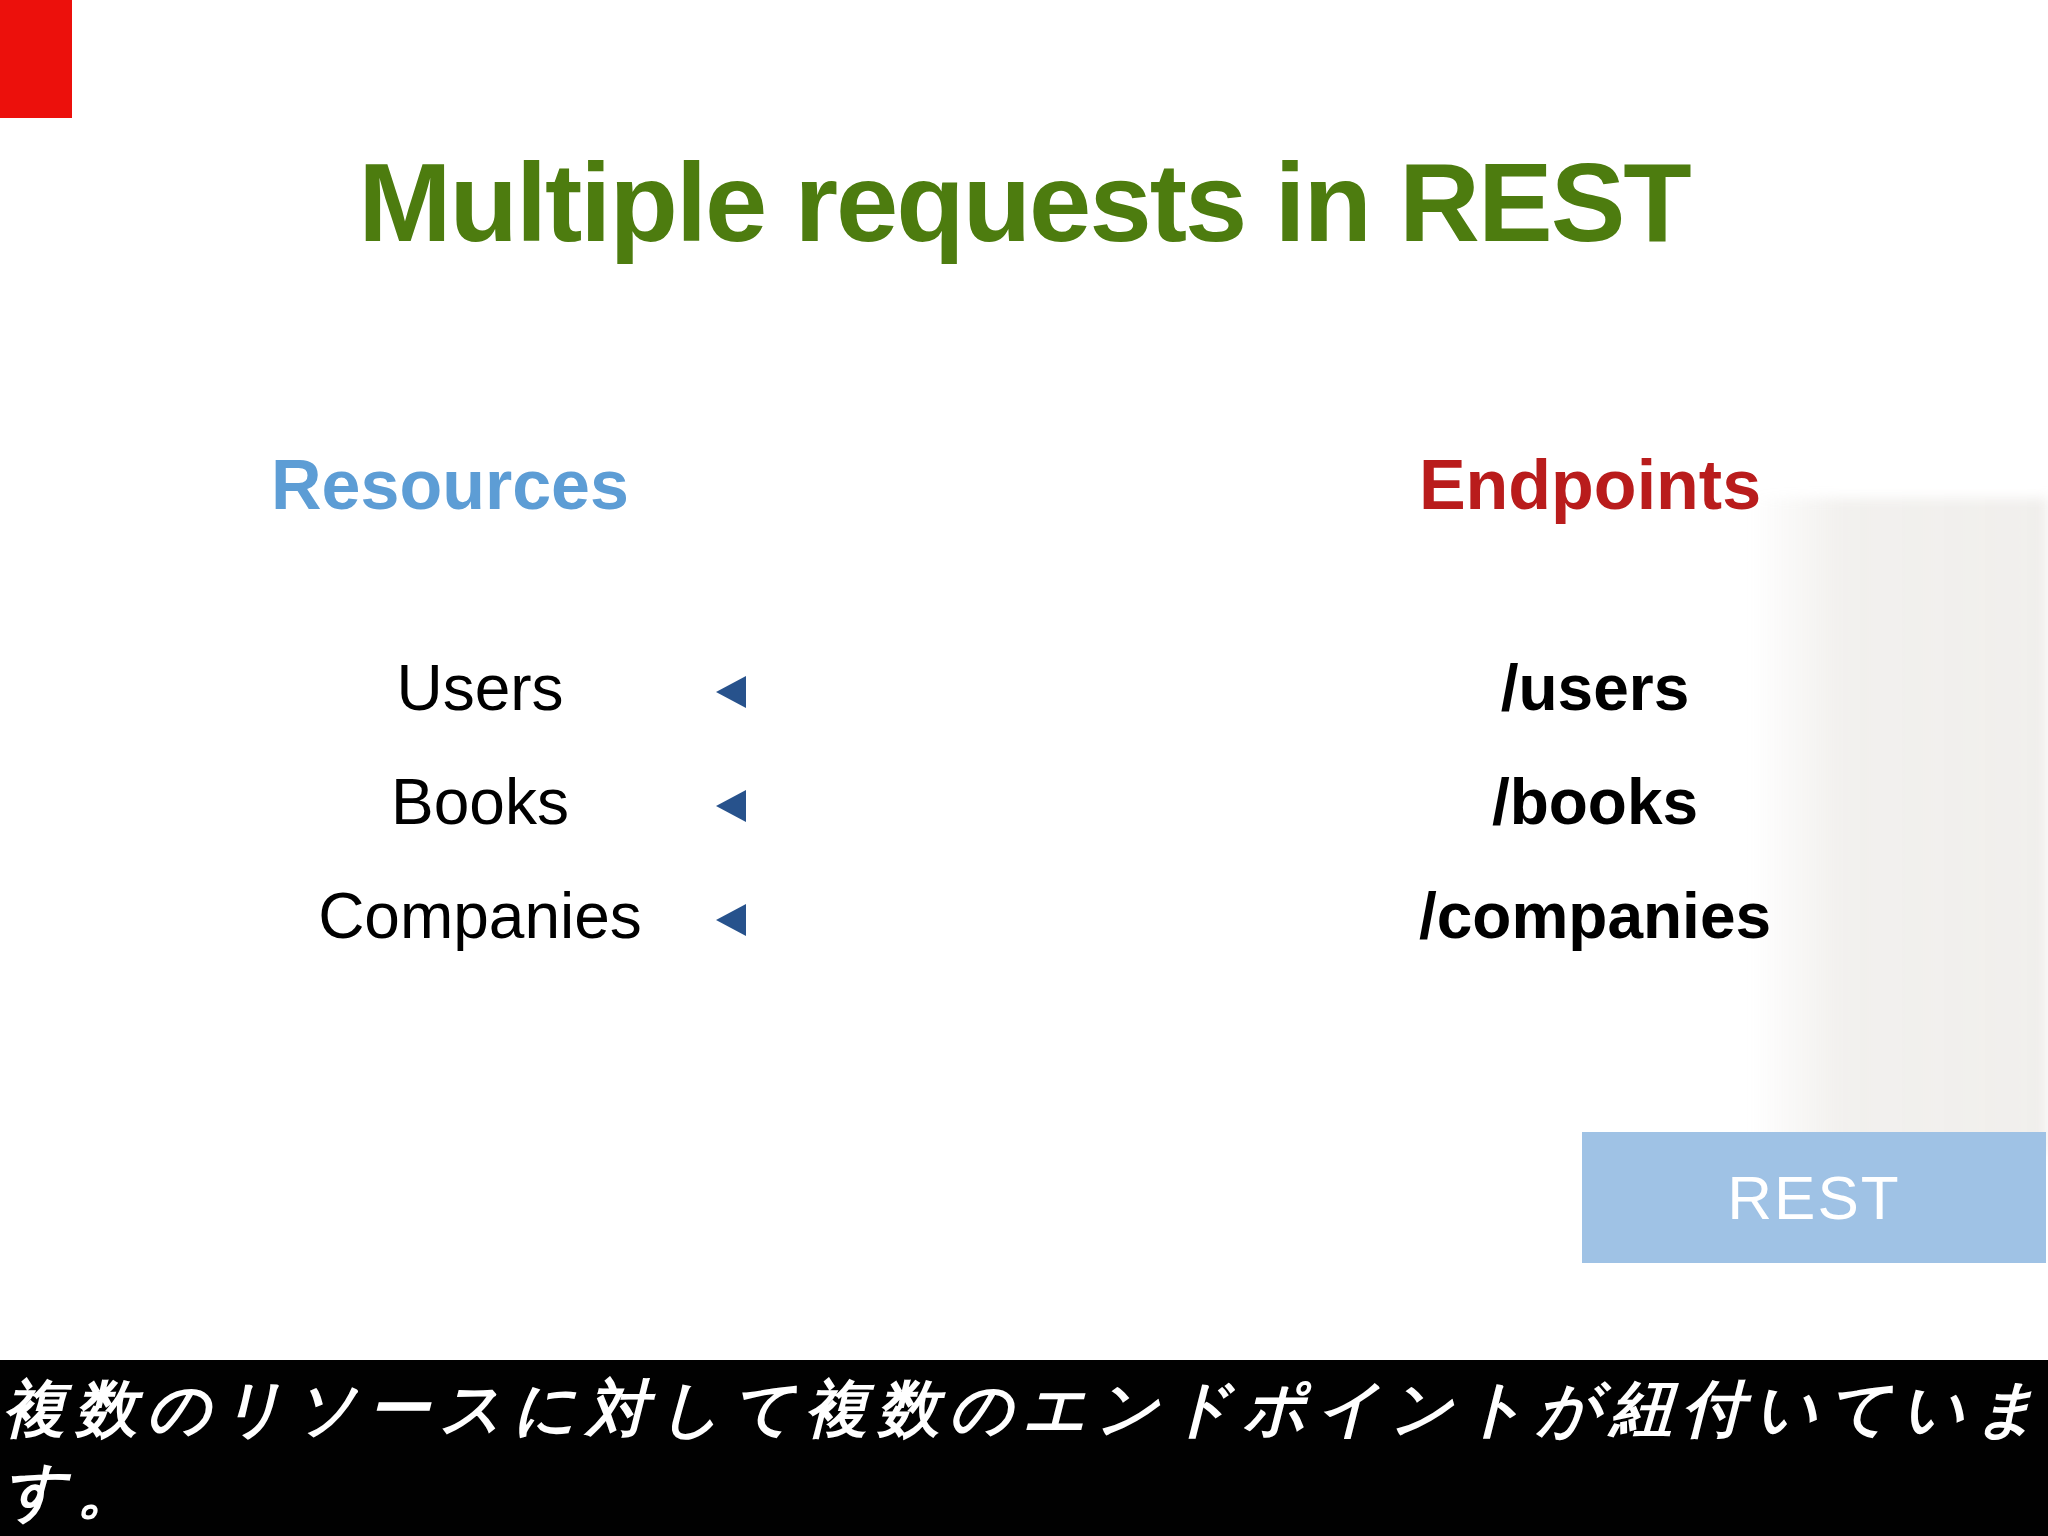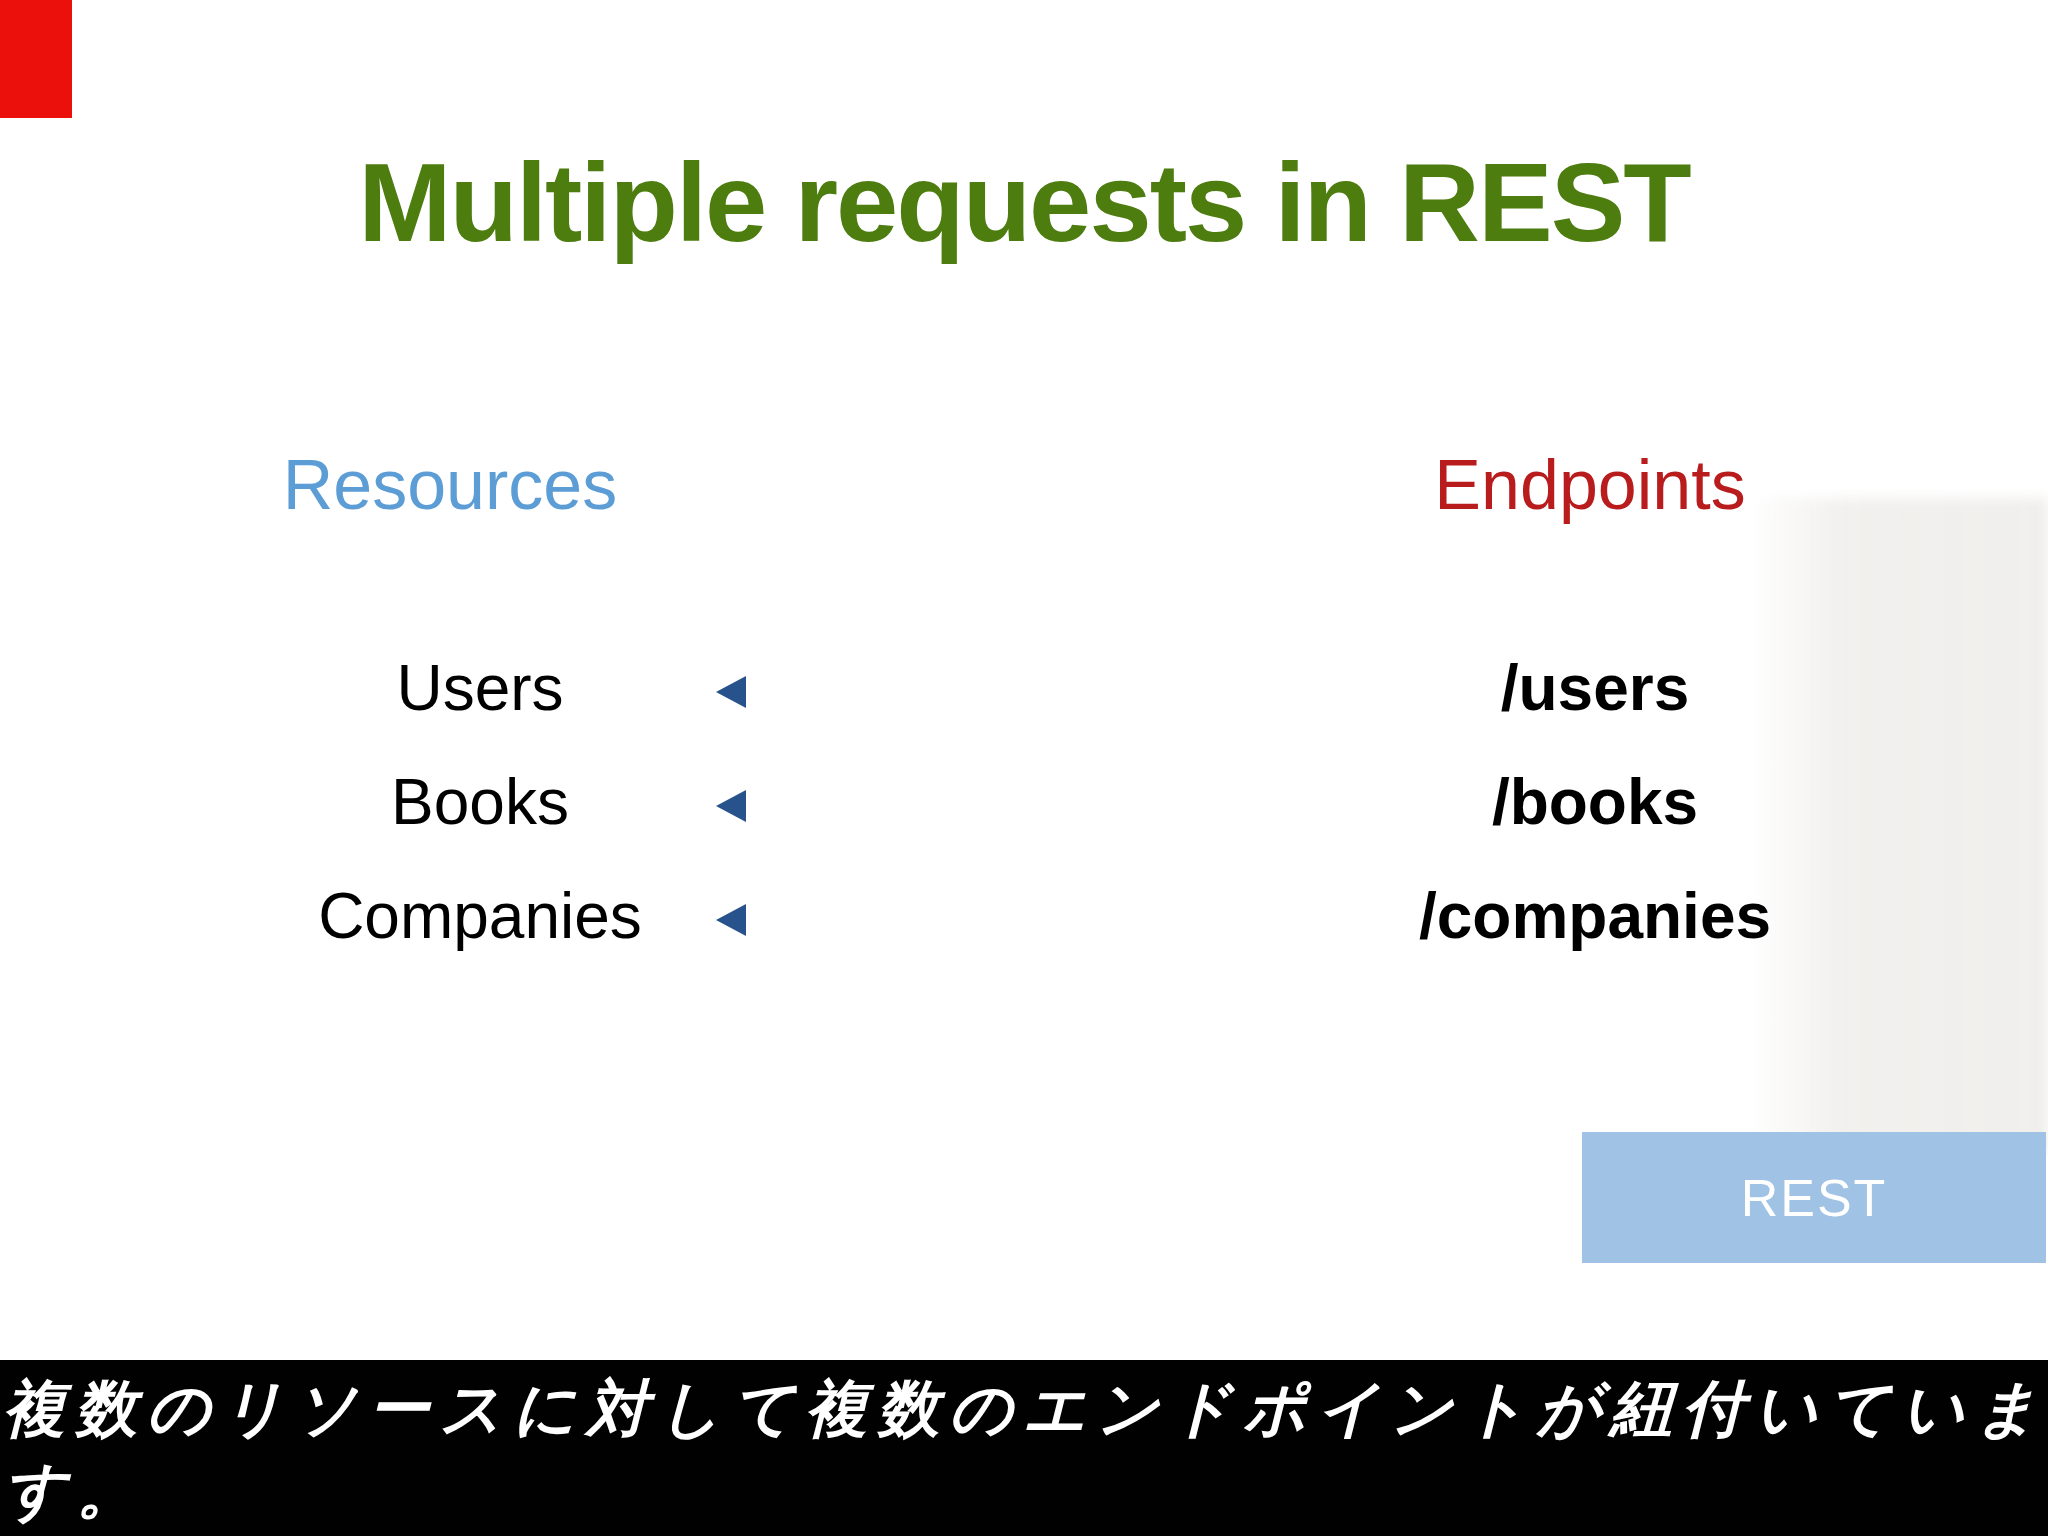--- a/index.html
+++ b/index.html
@@ -44,20 +44,21 @@
   }
 
   .col-header {
     position: absolute;
     top: 435px; height: 100px;
     width: 400px;
     line-height: 100px;
     text-align: center;
     font-size: 70px;
     white-space: nowrap;
+    font-weight: bold;
   }
   .col-header.resources { left: 250px; color: #5d9dd5; }
   .col-header.endpoints { left: 1390px; color: #b91c1c; }
 
   .row-label {
     position: absolute;
     height: 110px; line-height: 110px;
     text-align: center;
     font-size: 64px;
     color: #000000;
@@ -77,21 +78,21 @@
   .arrow-1 { top: 670px; }
   .arrow-2 { top: 784px; }
   .arrow-3 { top: 898px; }
 
   .rest-badge {
     position: absolute;
     left: 1582px; top: 1132px;
     width: 464px; height: 131px;
     background: #9fc2e5;
     color: #ffffff;
-    font-size: 52px;
+    font-size: 62px;
     letter-spacing: 2px;
     display: flex;
     align-items: center;
     justify-content: center;
   }
 
   .subtitle-bar {
     position: absolute;
     left: 0; top: 1360px;
     width: 2048px; height: 176px;

